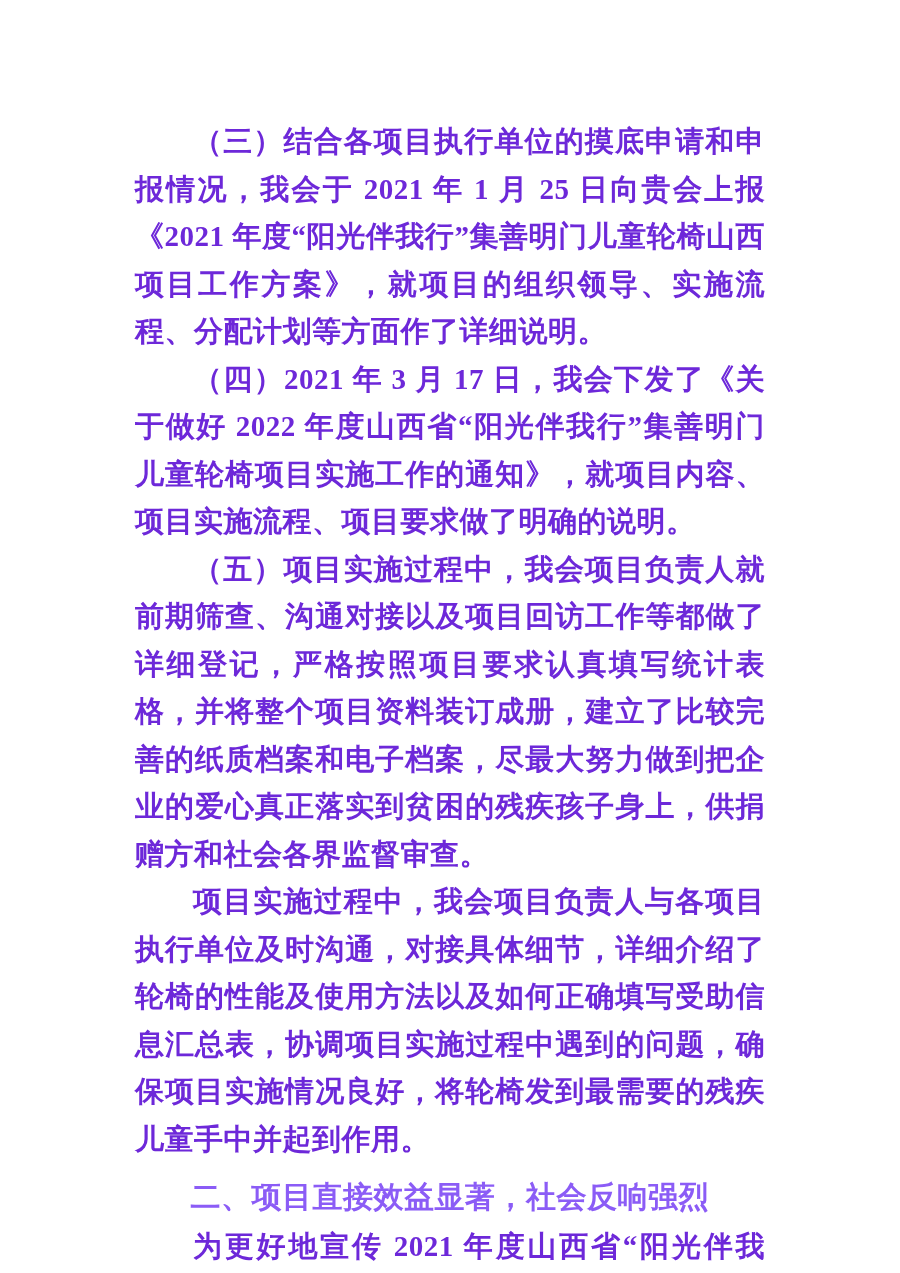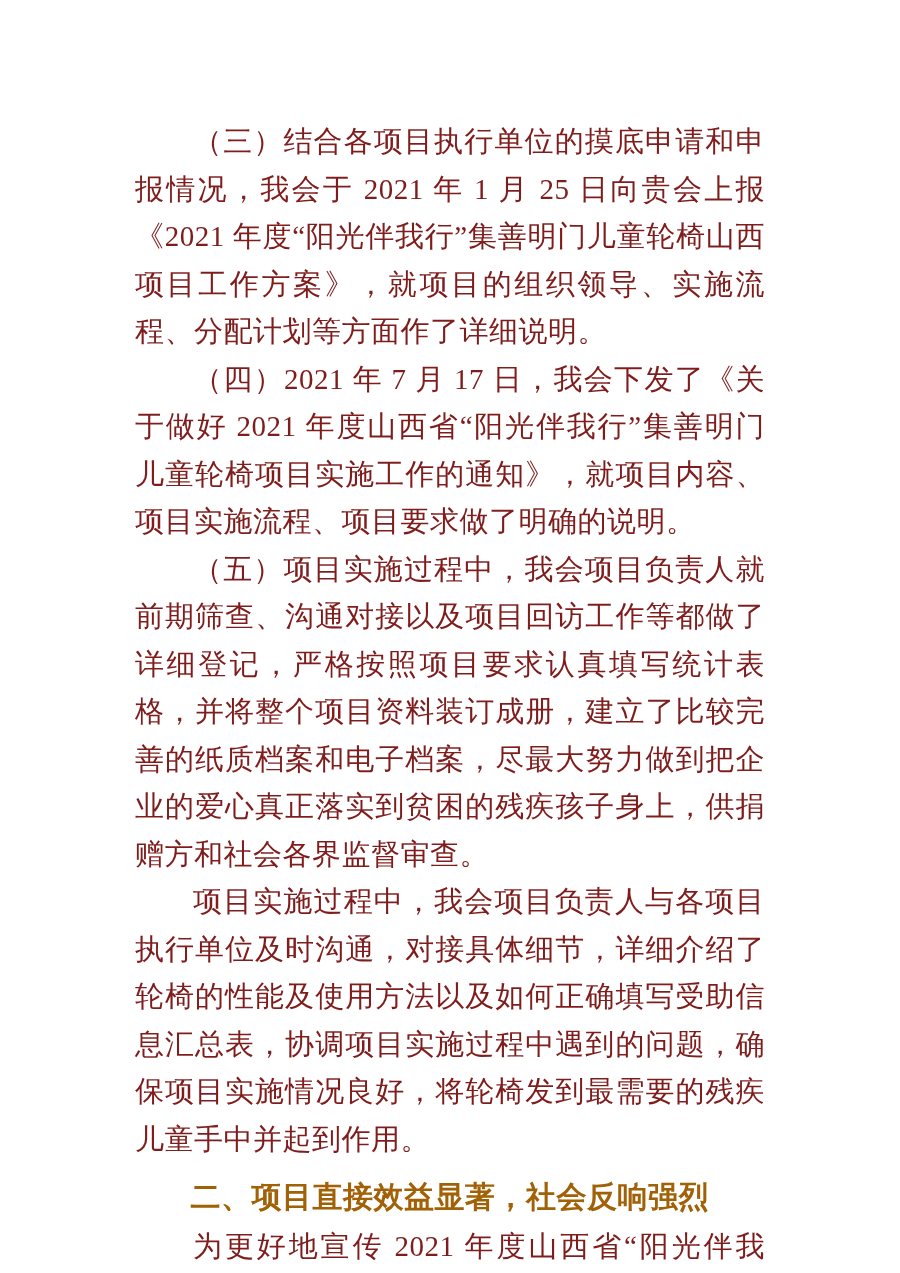--- a/index.html
+++ b/index.html
@@ -19,43 +19,43 @@
   }
   .text-block {
     position: absolute;
     top: 118px;
     left: 135px;
     width: 630px;
   }
   .body-para {
     font-size: 29px;
     line-height: 47.5px;
-    color: #7f1d1d;
+    color: #6d28d9;
     text-align: justify;
     text-indent: 2em;
     letter-spacing: 0.5px;
-    font-weight: 400;
+    font-weight: 700;
   }
   .section-heading {
     font-family: "Liberation Sans", "DejaVu Sans", sans-serif;
     font-size: 30px;
     line-height: 47.5px;
-    color: #a16207;
+    color: #8b5cf6;
     font-weight: 700;
     text-indent: 1.85em;
     margin-top: 10px;
     margin-bottom: 2px;
     letter-spacing: 0.5px;
   }
 </style>
 </head>
 <body>
 
 <div class="page">
   <div class="text-block">
     <p class="body-para">（三）结合各项目执行单位的摸底申请和申报情况，我会于 2021 年 1 月 25 日向贵会上报《2021 年度“阳光伴我行”集善明门儿童轮椅山西项目工作方案》，就项目的组织领导、实施流程、分配计划等方面作了详细说明。</p>
-    <p class="body-para">（四）2021 年 7 月 17 日，我会下发了《关于做好 2021 年度山西省“阳光伴我行”集善明门儿童轮椅项目实施工作的通知》，就项目内容、项目实施流程、项目要求做了明确的说明。</p>
+    <p class="body-para">（四）2021 年 3 月 17 日，我会下发了《关于做好 2022 年度山西省“阳光伴我行”集善明门儿童轮椅项目实施工作的通知》，就项目内容、项目实施流程、项目要求做了明确的说明。</p>
     <p class="body-para">（五）项目实施过程中，我会项目负责人就前期筛查、沟通对接以及项目回访工作等都做了详细登记，严格按照项目要求认真填写统计表格，并将整个项目资料装订成册，建立了比较完善的纸质档案和电子档案，尽最大努力做到把企业的爱心真正落实到贫困的残疾孩子身上，供捐赠方和社会各界监督审查。</p>
     <p class="body-para">项目实施过程中，我会项目负责人与各项目执行单位及时沟通，对接具体细节，详细介绍了轮椅的性能及使用方法以及如何正确填写受助信息汇总表，协调项目实施过程中遇到的问题，确保项目实施情况良好，将轮椅发到最需要的残疾儿童手中并起到作用。</p>
     <h2 class="section-heading">二、项目直接效益显著，社会反响强烈</h2>
     <p class="body-para">为更好地宣传 2021 年度山西省“阳光伴我行”集善明门</p>
   </div>
 </div>
 
 </body></html>

